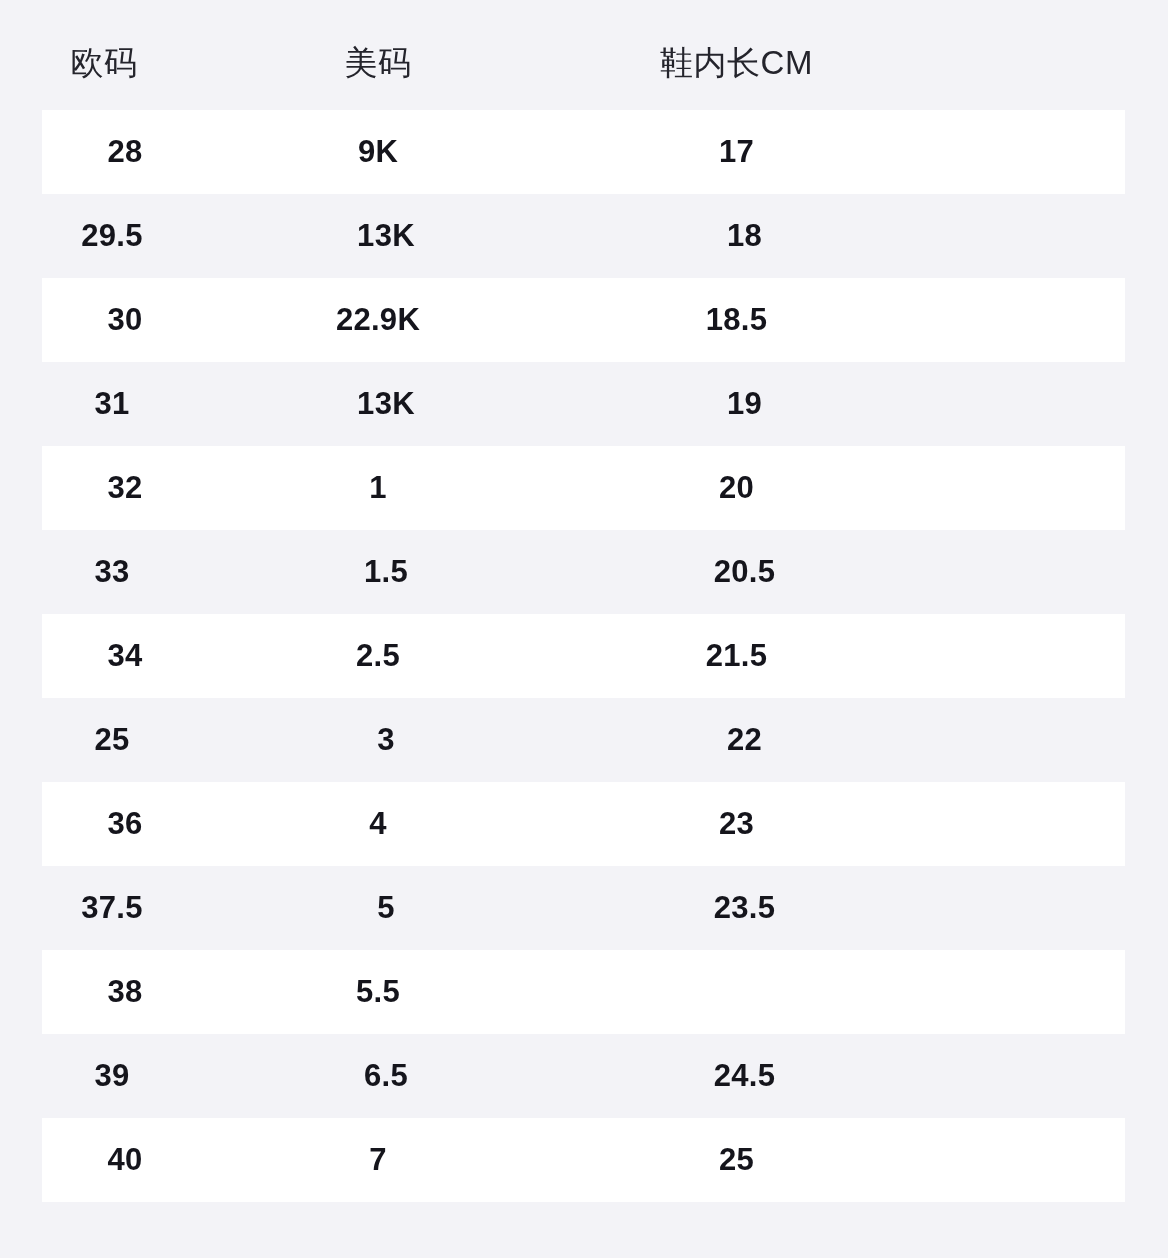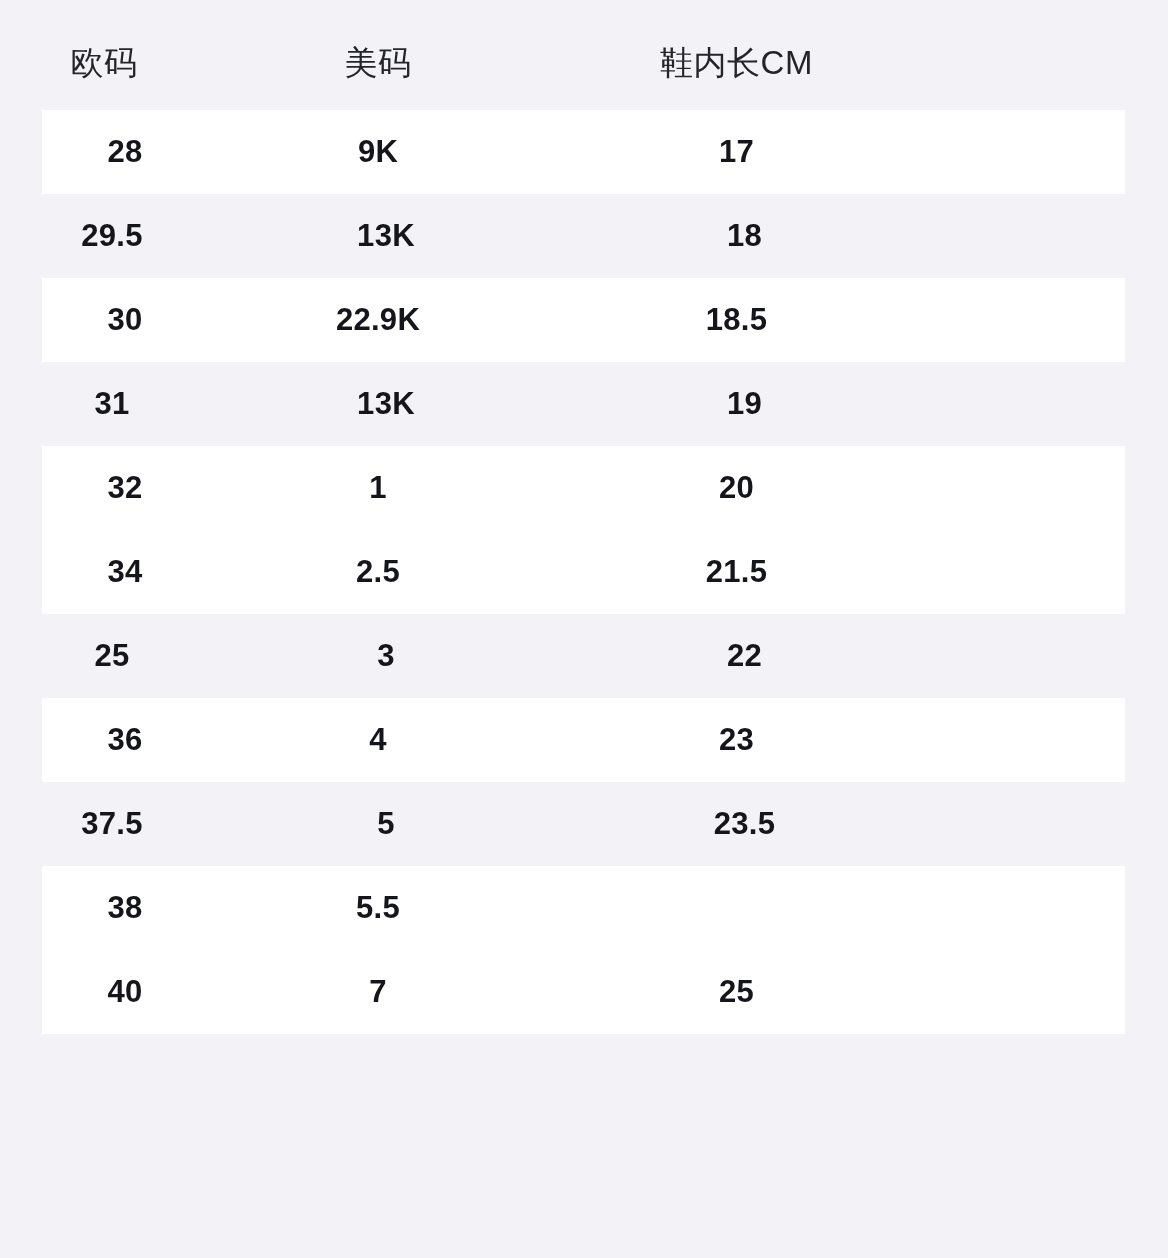--- a/index.html
+++ b/index.html
@@ -124,20 +124,25 @@
       <div class="row even">
         <div class="cell c0">31</div>
         <div class="cell c1">13K</div>
         <div class="cell c2">19</div>
       </div>
       <div class="row odd">
         <div class="cell c0">32</div>
         <div class="cell c1">1</div>
         <div class="cell c2">20</div>
       </div>
+      <div class="row even">
+        <div class="cell c0">33</div>
+        <div class="cell c1">1.5</div>
+        <div class="cell c2">20.5</div>
+      </div>
       <div class="row odd">
         <div class="cell c0">34</div>
         <div class="cell c1">2.5</div>
         <div class="cell c2">21.5</div>
       </div>
       <div class="row even">
         <div class="cell c0">25</div>
         <div class="cell c1">3</div>
         <div class="cell c2">22</div>
       </div>
@@ -148,20 +153,25 @@
       </div>
       <div class="row even">
         <div class="cell c0">37.5</div>
         <div class="cell c1">5</div>
         <div class="cell c2">23.5</div>
       </div>
       <div class="row odd">
         <div class="cell c0">38</div>
         <div class="cell c1">5.5</div>
       </div>
+      <div class="row even">
+        <div class="cell c0">39</div>
+        <div class="cell c1">6.5</div>
+        <div class="cell c2">24.5</div>
+      </div>
       <div class="row odd">
         <div class="cell c0">40</div>
         <div class="cell c1">7</div>
         <div class="cell c2">25</div>
       </div>
     </div>
 
   <div class="chart-footer"></div>
 </div>
 

